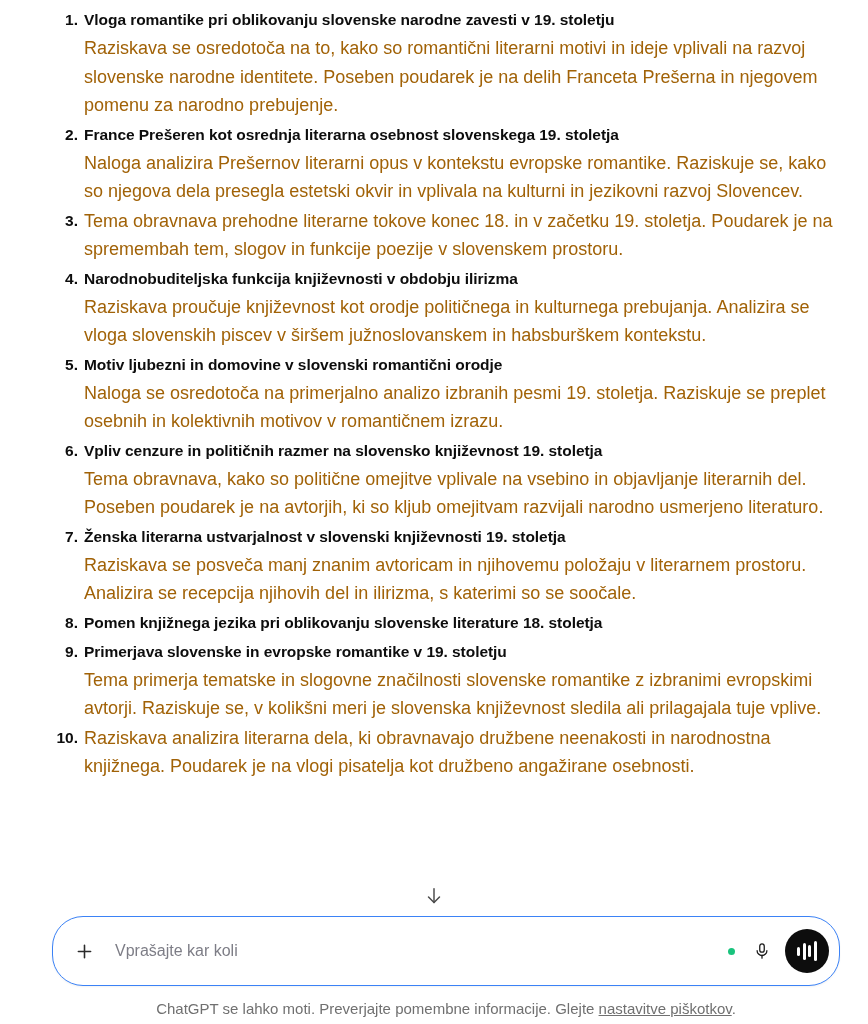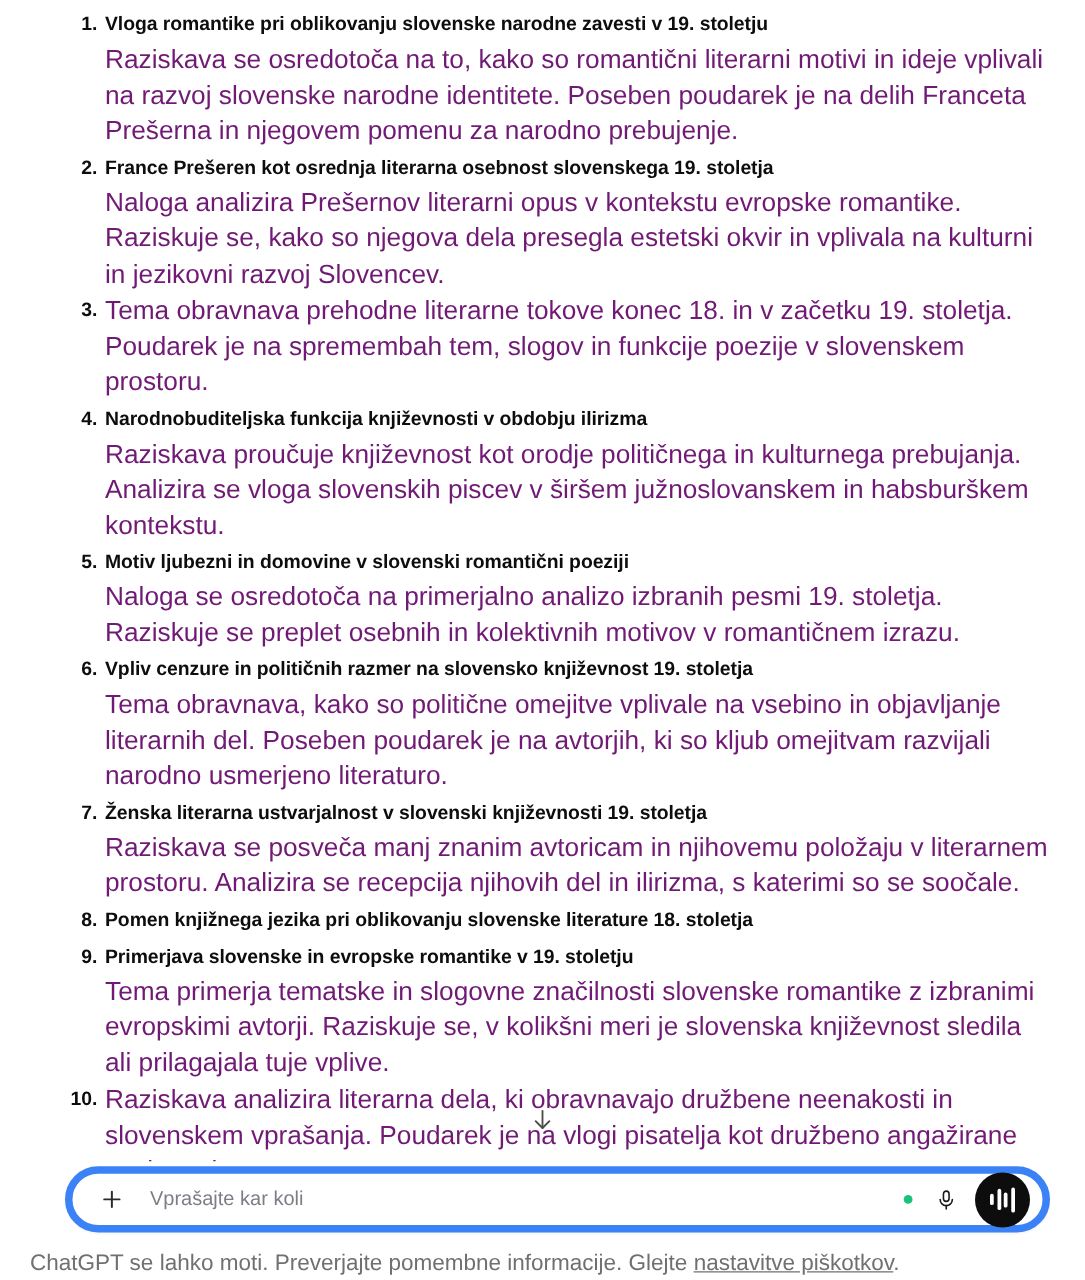--- a/index.html
+++ b/index.html
@@ -60,23 +60,23 @@
 
   .topic-title {
     font-weight: bold;
     font-size: 15.5px;
     line-height: 28px;
     letter-spacing: -0.05px;
     color: #0d0d0d;
   }
 
   .topic-desc {
-    font-size: 21px;
+    font-size: 18px;
     line-height: 28.5px;
-    color: #701a75;
+    color: #a16207;
     font-weight: normal;
     max-width: 790px;
   }
 
   
   .scroll-down-arrow {
     position: absolute;
     left: 50%;
     transform: translateX(-50%);
     top: 884px;
@@ -88,22 +88,22 @@
     justify-content: center;
   }
 
   
   .composer-wrap {
     flex: 0 0 auto;
     padding: 4px 28px 0 28px;
   }
   .composer {
     position: relative;
-    height: 53px;
-    border: 6px solid #3b82f6;
+    height: 70px;
+    border: 1px solid #3b82f6;
     border-radius: 31px;
     background: #ffffff;
     box-shadow: 0 1px 2px rgba(0,0,0,0.05);
     display: flex;
     align-items: center;
     padding: 0 10px 0 14px;
   }
   .plus-btn {
     width: 34px;
     height: 34px;
@@ -167,22 +167,22 @@
     border-radius: 2px;
     background: #ffffff;
   }
   .voice-btn i:nth-child(1) { height: 9px; }
   .voice-btn i:nth-child(2) { height: 17px; }
   .voice-btn i:nth-child(3) { height: 12px; }
   .voice-btn i:nth-child(4) { height: 20px; }
 
   .footnote {
     flex: 0 0 auto;
-    text-align: left;
-    font-size: 18px;
+    text-align: center;
+    font-size: 15px;
     color: #707070;
     padding: 14px 0 6px 0;
     overflow: hidden;
     height: 38px;
   }
   .footnote a {
     color: #707070;
     text-decoration: underline;
   }
 </style>
@@ -207,21 +207,21 @@
       <li>
         <div class="topic-desc">Tema obravnava prehodne literarne tokove konec 18. in v začetku 19. stoletja. Poudarek je na spremembah tem, slogov in funkcije poezije v slovenskem prostoru.</div>
       </li>
 
       <li>
         <div class="topic-title">Narodnobuditeljska funkcija književnosti v obdobju ilirizma</div>
         <div class="topic-desc">Raziskava proučuje književnost kot orodje političnega in kulturnega prebujanja. Analizira se vloga slovenskih piscev v širšem južnoslovanskem in habsburškem kontekstu.</div>
       </li>
 
       <li>
-        <div class="topic-title">Motiv ljubezni in domovine v slovenski romantični poeziji</div>
+        <div class="topic-title">Motiv ljubezni in domovine v slovenski romantični orodje</div>
         <div class="topic-desc">Naloga se osredotoča na primerjalno analizo izbranih pesmi 19. stoletja. Raziskuje se preplet osebnih in kolektivnih motivov v romantičnem izrazu.</div>
       </li>
 
       <li>
         <div class="topic-title">Vpliv cenzure in političnih razmer na slovensko književnost 19. stoletja</div>
         <div class="topic-desc">Tema obravnava, kako so politične omejitve vplivale na vsebino in objavljanje literarnih del. Poseben poudarek je na avtorjih, ki so kljub omejitvam razvijali narodno usmerjeno literaturo.</div>
       </li>
 
       <li>
         <div class="topic-title">Ženska literarna ustvarjalnost v slovenski književnosti 19. stoletja</div>
@@ -231,21 +231,21 @@
       <li>
         <div class="topic-title">Pomen knjižnega jezika pri oblikovanju slovenske literature 18. stoletja</div>
       </li>
 
       <li>
         <div class="topic-title">Primerjava slovenske in evropske romantike v 19. stoletju</div>
         <div class="topic-desc">Tema primerja tematske in slogovne značilnosti slovenske romantike z izbranimi evropskimi avtorji. Raziskuje se, v kolikšni meri je slovenska književnost sledila ali prilagajala tuje vplive.</div>
       </li>
 
       <li>
-        <div class="topic-desc">Raziskava analizira literarna dela, ki obravnavajo družbene neenakosti in slovenskem vprašanja. Poudarek je na vlogi pisatelja kot družbeno angažirane osebnosti.</div>
+        <div class="topic-desc">Raziskava analizira literarna dela, ki obravnavajo družbene neenakosti in narodnostna knjižnega. Poudarek je na vlogi pisatelja kot družbeno angažirane osebnosti.</div>
       </li>
 
     </ol>
   </div>
 
   <div class="scroll-down-arrow">
     <svg width="22" height="22" viewBox="0 0 24 24" fill="none" stroke="currentColor" stroke-width="1.6" stroke-linecap="round" stroke-linejoin="round">
       <line x1="12" y1="4" x2="12" y2="19"></line>
       <polyline points="6,13 12,19 18,13"></polyline>
     </svg>

